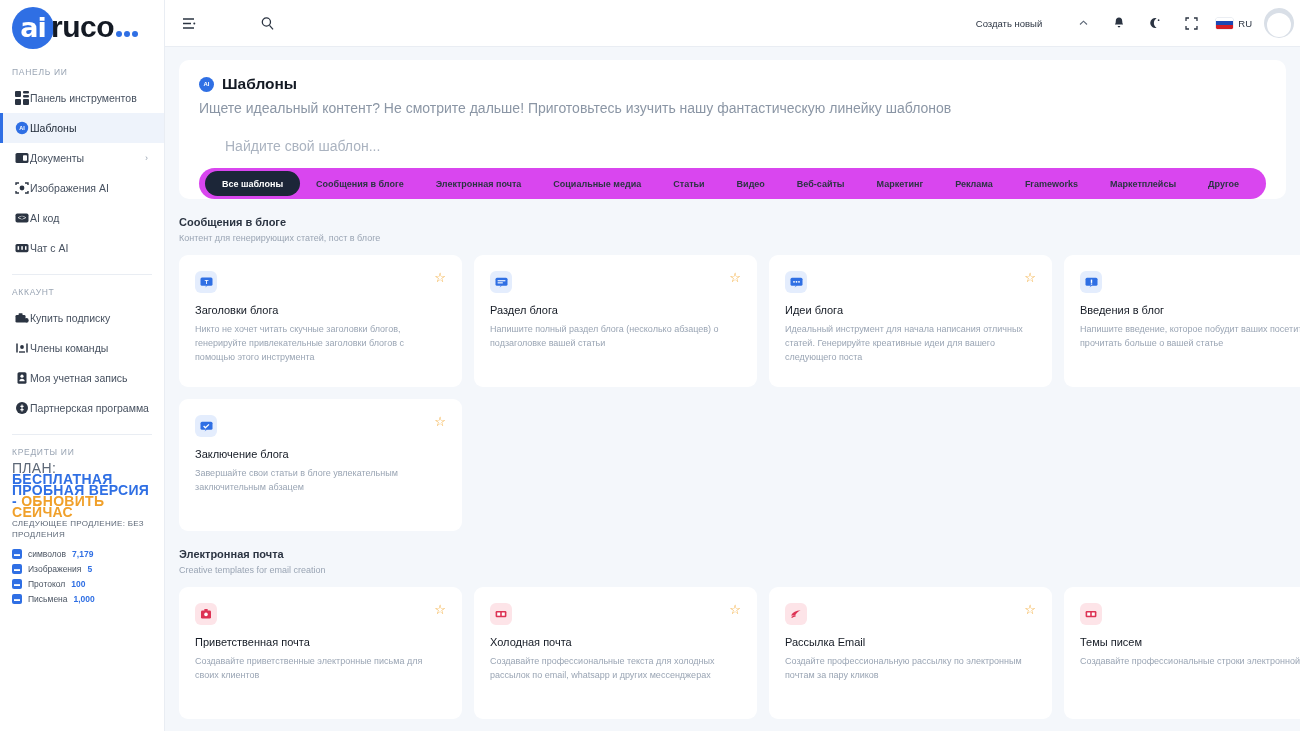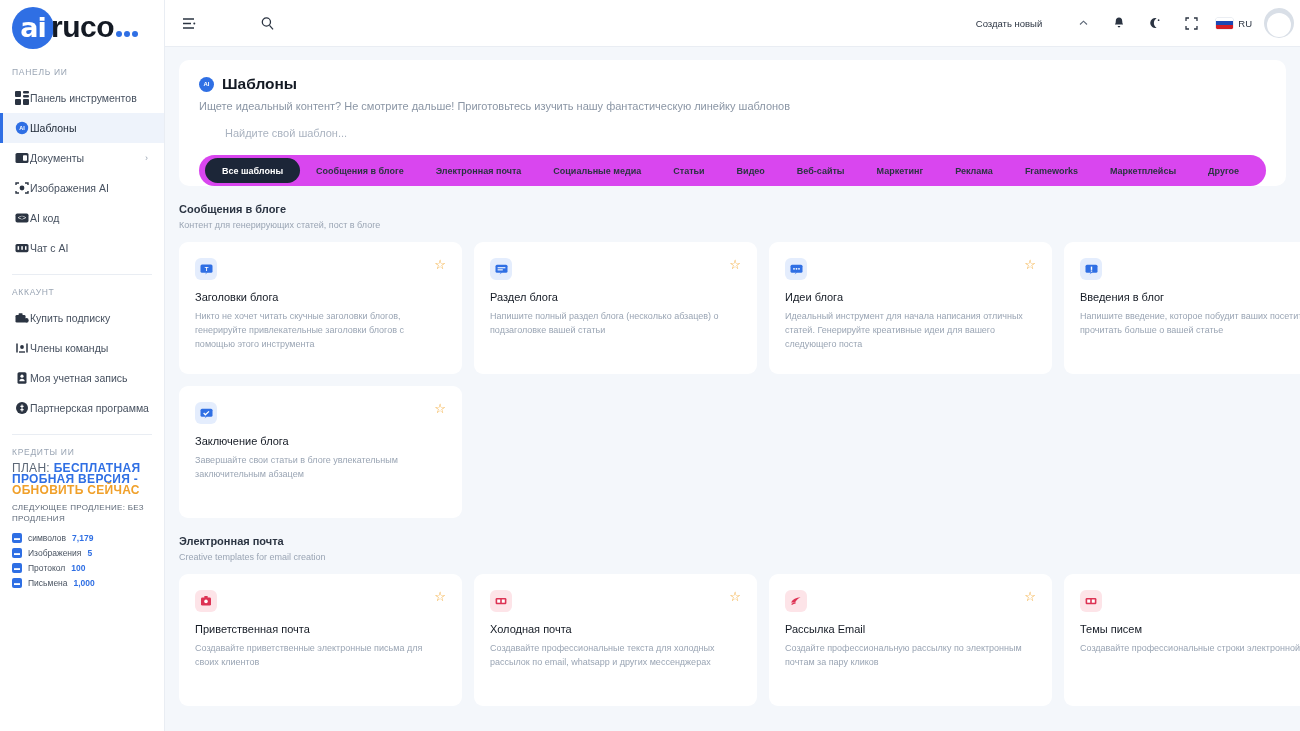--- a/index.html
+++ b/index.html
@@ -49,21 +49,21 @@
   .nav-item .ico { width: 15px; height: 15px; display: flex; align-items: center; justify-content: center; flex: 0 0 15px; }
   .nav-item.active { background: #eef3fb; color: #1b2533; }
   .nav-item.active:before {
     content: ""; position: absolute; left: 0; top: 0; bottom: 0;
     width: 3px; background: #2f6fe4;
   }
   .nav-item .chev { margin-left: auto; margin-right: 16px; color: #9aa5b4; font-size: 9px; }
   .divider { height: 1px; background: #e9edf3; margin: 11px 12px 0 12px; }
 
   .credits-block { padding: 0 12px; }
-  .plan-line { font-size: 12px; line-height: 11px; letter-spacing: .3px; margin-bottom: 6px; }
+  .plan-line { font-size: 14px; line-height: 11px; letter-spacing: .3px; margin-bottom: 0; }
   .plan-key { color: #5d6877; }
   .plan-val { color: #2f6fe4; font-weight: bold; }
   .plan-upd { color: #f0a02a; font-weight: bold; }
   .renew-line { font-size: 8px; line-height: 11px; color: #5d6877; letter-spacing: .3px; margin-bottom: 9px; }
   .credit-row { display: flex; align-items: center; gap: 6px; font-size: 8.5px; margin-bottom: 5px; color: #4a5462; }
   .credit-row .sq {
     width: 10px; height: 10px; border-radius: 2px; background: #2f6fe4;
     display: flex; align-items: center; justify-content: center;
     color: #fff; font-size: 6px; flex: 0 0 10px;
   }
@@ -106,24 +106,24 @@
     background: #fff; border-radius: 10px; margin: 0 14px;
     padding: 15px 20px 0 20px; position: relative;
   }
   .hero-title-row { display: flex; align-items: center; gap: 8px; }
   .hero-badge {
     width: 15px; height: 15px; border-radius: 50%; background: #2f6fe4;
     color: #fff; font-size: 6px; font-weight: bold;
     display: flex; align-items: center; justify-content: center;
   }
   .hero-title { font-size: 15.5px; font-weight: bold; color: #141a24; }
-  .hero-sub { font-size: 11px; color: #8b96a5; margin-top: 7px; }
+  .hero-sub { font-size: 14px; color: #8b96a5; margin-top: 7px; }
   .hero-search {
-    margin-top: 8px; height: 26px; display: flex; align-items: center;
-    font-size: 11px; color: #aab3c0; padding-left: 26px;
+    margin-top: 17px; height: 26px; display: flex; align-items: center;
+    font-size: 14px; color: #aab3c0; padding-left: 26px;
   }
   .chipbar {
     background: #d946ef; border-radius: 22px; margin-top: 9px;
     height: 31px; display: flex; align-items: center; padding: 0 0 0 0;
     overflow: hidden;
   }
   .chip {
     font-size: 9px; font-weight: bold; color: #2b3442;
     padding: 0 16px; height: 31px; display: flex; align-items: center;
     white-space: nowrap; cursor: pointer;

